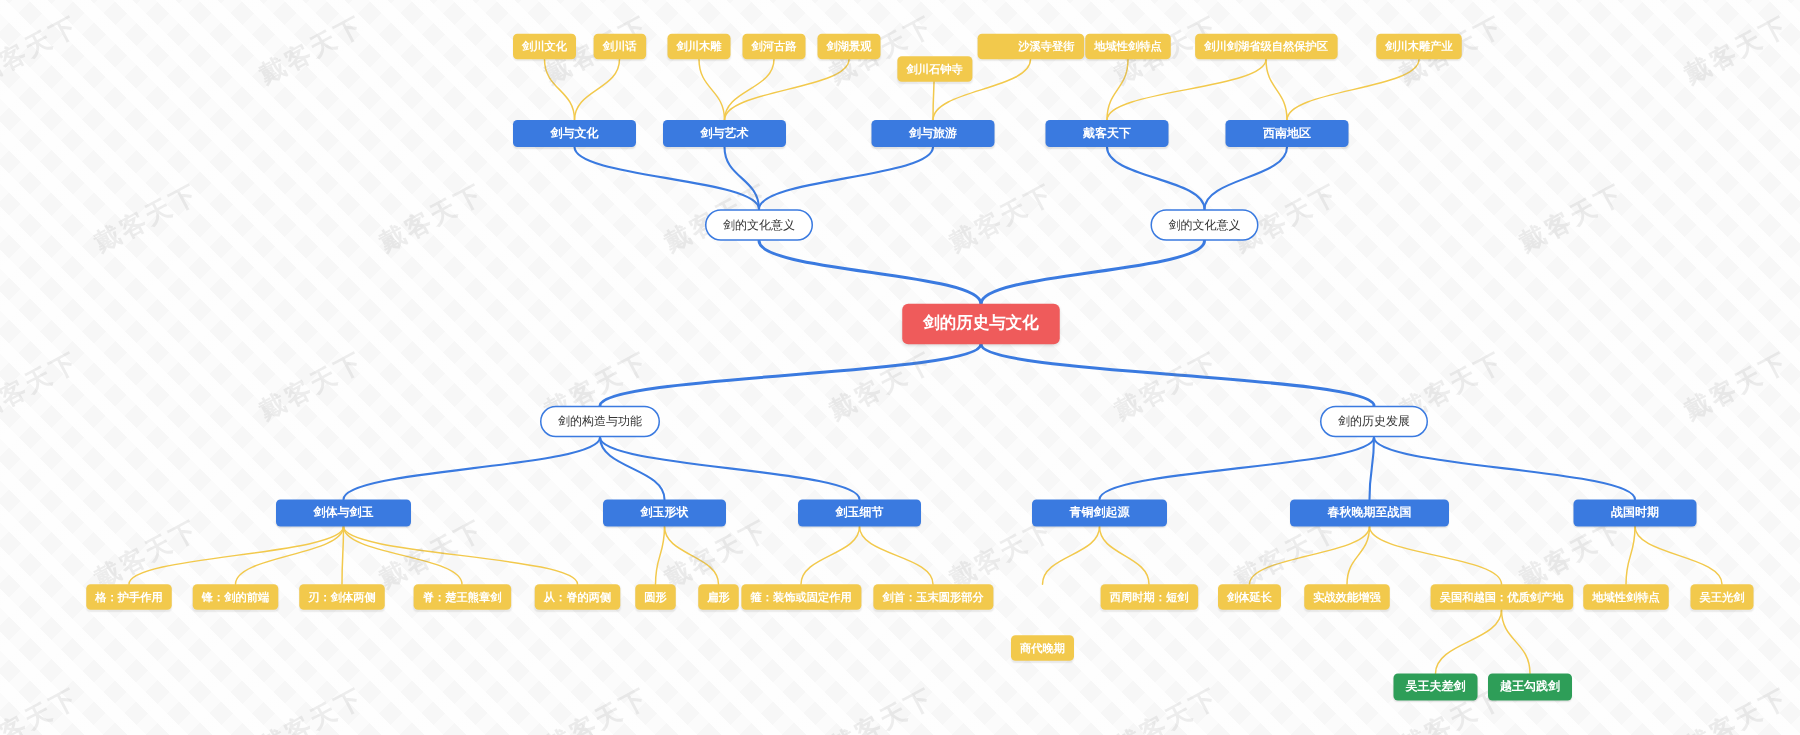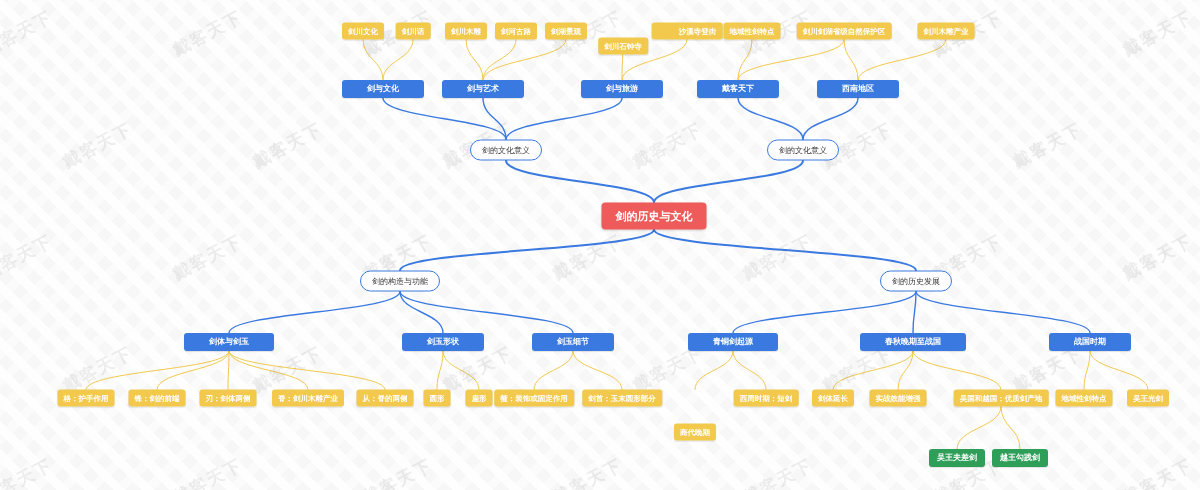--- a/index.html
+++ b/index.html
@@ -256,21 +256,21 @@
       <div class="node n-yellow" style="left: 86px; top: 398px;">
         <span>格：护手作用</span>
       </div>
       <div class="node n-yellow" style="left: 157px; top: 398px;">
         <span>锋：剑的前端</span>
       </div>
       <div class="node n-yellow" style="left: 228px; top: 398px;">
         <span>刃：剑体两侧</span>
       </div>
       <div class="node n-yellow" style="left: 308px; top: 398px;">
-        <span>脊：剑川木雕产业</span>
+        <span>脊：楚王熊章剑</span>
       </div>
       <div class="node n-yellow" style="left: 385px; top: 398px;">
         <span>从：脊的两侧</span>
       </div>
       <div class="node n-yellow" style="left: 437px; top: 398px;">
         <span>圆形</span>
       </div>
       <div class="node n-yellow" style="left: 479px; top: 398px;">
         <span>扁形</span>
       </div>

